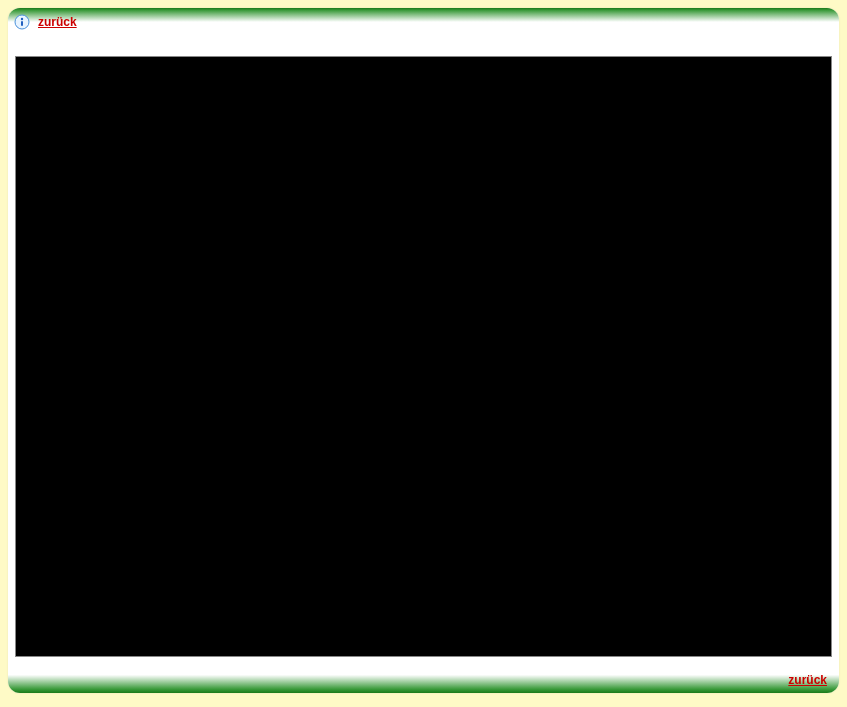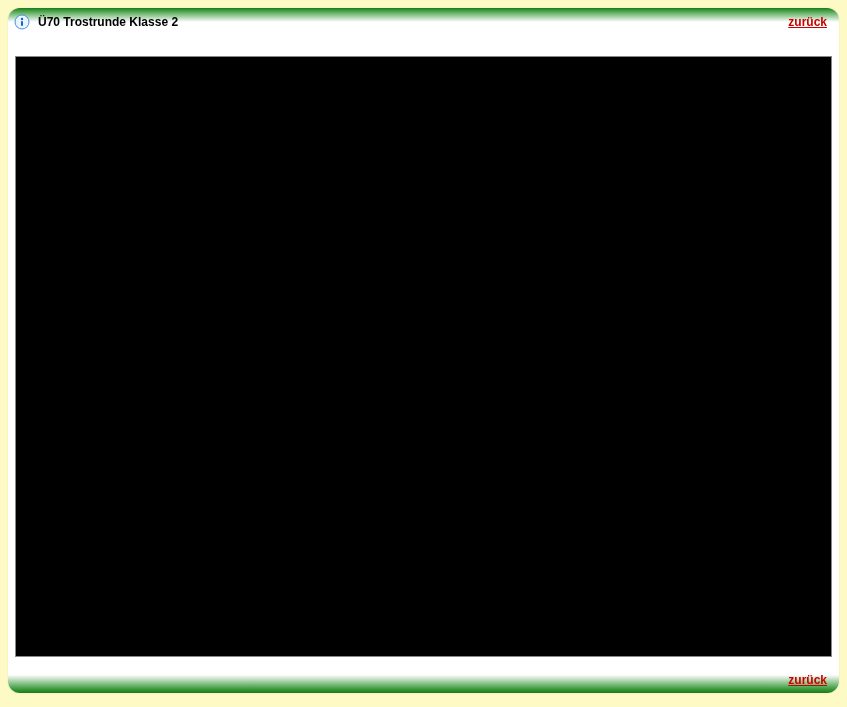--- a/index.html
+++ b/index.html
@@ -84,21 +84,20 @@
 
 <div class="panel">
   <div class="header-bar">
     <span class="info-icon-wrapper">
       <svg class="info-icon-svg" width="16" height="16" viewBox="0 0 16 16">
         <circle cx="8" cy="8" r="7" fill="#e8f4ff" stroke="#4a90d9" stroke-width="1"></circle>
         <circle cx="8" cy="5" r="1.2" fill="#2060c0"></circle>
         <rect x="7" y="7" width="2" height="5" rx="1" fill="#2060c0"></rect>
       </svg>
     </span>
-    <span class="page-title">Ü70 Trostrunde Klasse 2</span>
     <a class="back-link">zurück</a>
   </div>
   <div class="content-area">
     <div class="black-region"></div>
   </div>
   <div class="footer-bar">
     <a class="back-link">zurück</a>
   </div>
 </div>
 

